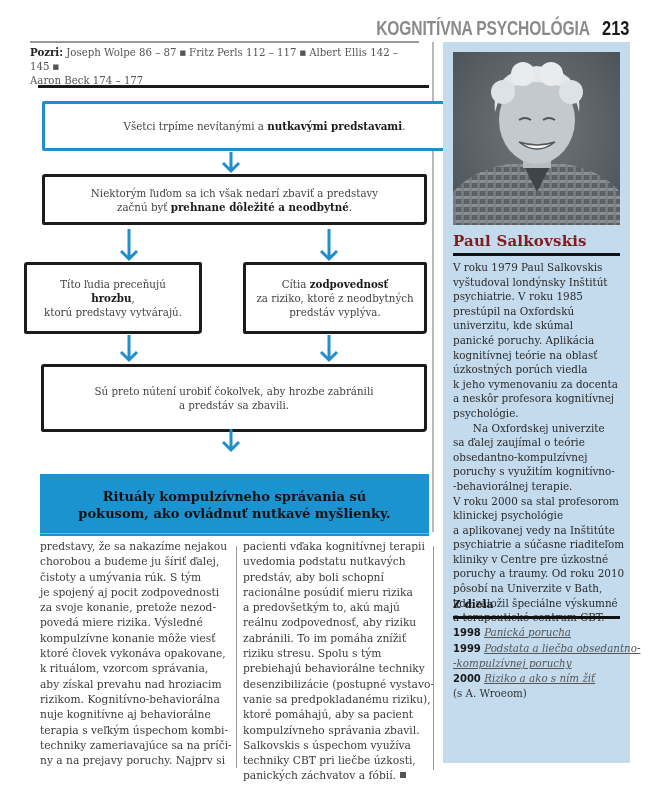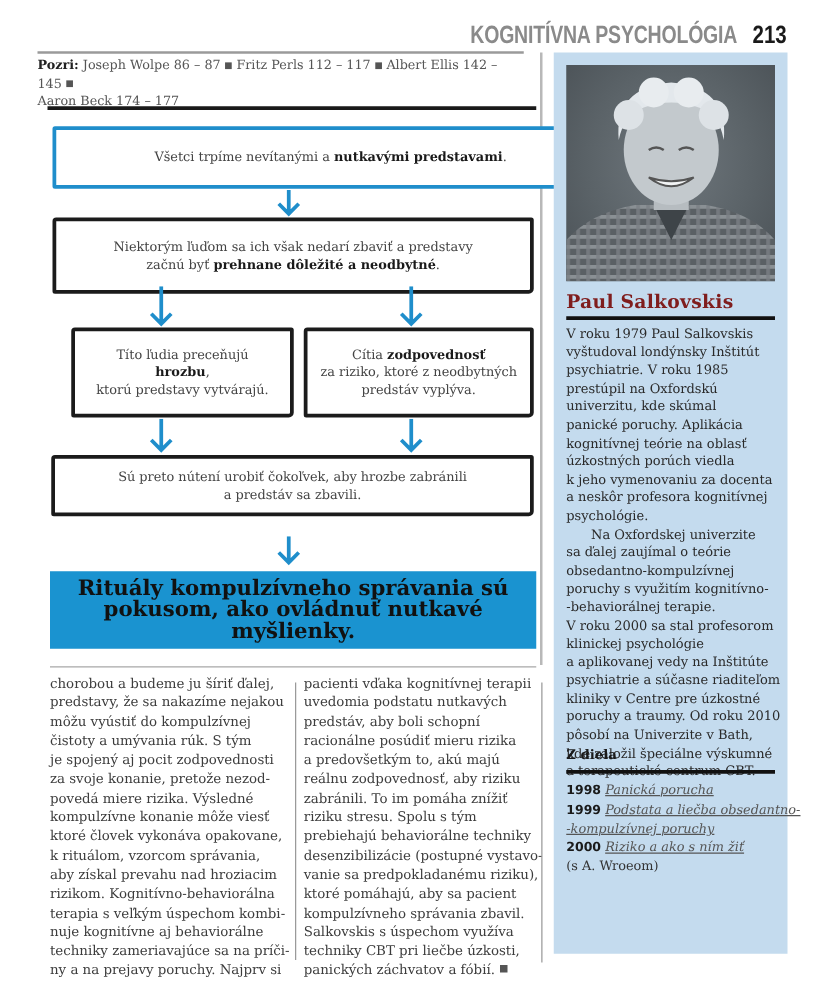--- a/index.html
+++ b/index.html
@@ -22,31 +22,31 @@
   .col-divider-top { position: absolute; left: 432px; top: 42px; width: 1.5px; height: 490px; background: #b8b8b8; }
 
   
   .flow-top-rule { position: absolute; left: 38px; top: 85px; width: 391px; height: 3px; background: #1a1a1a; }
   .fbox { position: absolute; background: #fff; box-sizing: border-box; display: flex; align-items: center; justify-content: center;
           text-align: center; font-size: 10.3px; line-height: 14px; color: #444; padding: 0 10px; }
   .fbox b { color: #1a1a1a; font-weight: 700; }
   .fbox.blue { border: 3px solid #1f8ecb; border-radius: 2px 4px 3px 2px; }
   .fbox.black { border: 3.5px solid #1b1b1b; border-radius: 3px 2px 4px 2px; }
   .box1 { left: 42px; top: 101px; width: 445px; height: 50px; }
-  .box2 { left: 42px; top: 174px; width: 385px; height: 61px; }
-  .box3 { left: 57px; top: 262px; width: 178px; height: 72px; padding-left: 10px; }
+  .box2 { left: 42px; top: 174px; width: 385px; height: 51px; }
+  .box3 { left: 24px; top: 262px; width: 178px; height: 72px; padding-left: 10px; }
   .box4 { left: 243px; top: 262px; width: 184px; height: 72px; }
-  .box5 { left: 41px; top: 364px; width: 386px; height: 49px; }
+  .box5 { left: 41px; top: 364px; width: 386px; height: 68px; }
 
   .arrow { position: absolute; width: 20px; }
   .arrow svg { display: block; }
 
-  .conclusion { position: absolute; left: 40px; top: 457px; width: 389px; height: 62px; background: #1a93d0;
+  .conclusion { position: absolute; left: 40px; top: 474px; width: 389px; height: 62px; background: #1a93d0;
                 display: flex; align-items: center; justify-content: center; text-align: center;
-                font-family: "DejaVu Serif", serif; font-weight: 700; font-size: 17px; line-height: 17px; color: #111; }
+                font-family: "DejaVu Serif", serif; font-weight: 700; font-size: 13px; line-height: 17px; color: #111; }
 
   .body-rule { position: absolute; left: 40px; top: 533px; width: 389px; height: 1px; background: #a8a8a8; }
 
   
   .col { position: absolute; top: 539px; font-size: 10.7px; line-height: 15.3px; color: #3c3c3c; }
   .col-left { left: 40px; width: 193px; }
   .col-right { left: 243px; width: 188px; }
   .col-rule { position: absolute; left: 236px; top: 546px; width: 1.2px; height: 222px; background: #9a9a9a; }
   .col-right-rule { position: absolute; left: 433px; top: 546px; width: 1.2px; height: 224px; background: #9a9a9a; }
   .line { display: block; white-space: nowrap; }
@@ -150,34 +150,33 @@
 <div class="conclusion">
   <div>
     <span>Rituály kompulzívneho správania sú</span><br>
     <span>pokusom, ako ovládnuť nutkavé myšlienky.</span>
   </div>
 </div>
 
 <div class="body-rule"></div>
 
 <div class="col col-left">
+  <span class="line">predstavy, že sa nakazíme nejakou</span>
   <span class="line">chorobou a budeme ju šíriť ďalej,</span>
-  <span class="line">predstavy, že sa nakazíme nejakou</span>
-  <span class="line">môžu vyústiť do kompulzívnej</span>
   <span class="line">čistoty a umývania rúk. S tým</span>
   <span class="line">je spojený aj pocit zodpovednosti</span>
   <span class="line">za svoje konanie, pretože nezod-</span>
   <span class="line">povedá miere rizika. Výsledné</span>
   <span class="line">kompulzívne konanie môže viesť</span>
   <span class="line">ktoré človek vykonáva opakovane,</span>
   <span class="line">k rituálom, vzorcom správania,</span>
   <span class="line">aby získal prevahu nad hroziacim</span>
   <span class="line">rizikom. Kognitívno-behaviorálna</span>
+  <span class="line">nuje kognitívne aj behaviorálne</span>
   <span class="line">terapia s veľkým úspechom kombi-</span>
-  <span class="line">nuje kognitívne aj behaviorálne</span>
   <span class="line">techniky zameriavajúce sa na príči-</span>
   <span class="line">ny a na prejavy poruchy. Najprv si</span>
 </div>
 <div class="col-rule"></div>
 <div class="col col-right">
   <span class="line">pacienti vďaka kognitívnej terapii</span>
   <span class="line">uvedomia podstatu nutkavých</span>
   <span class="line">predstáv, aby boli schopní</span>
   <span class="line">racionálne posúdiť mieru rizika</span>
   <span class="line">a predovšetkým to, akú majú</span>

